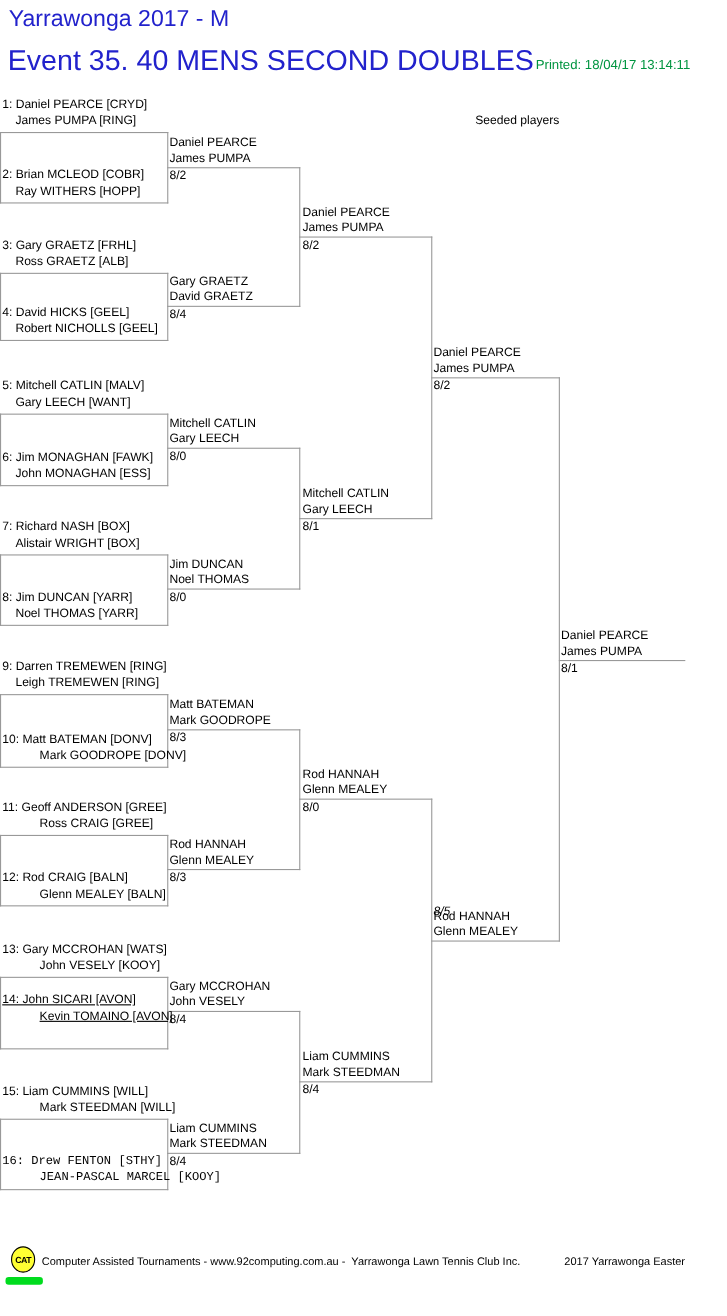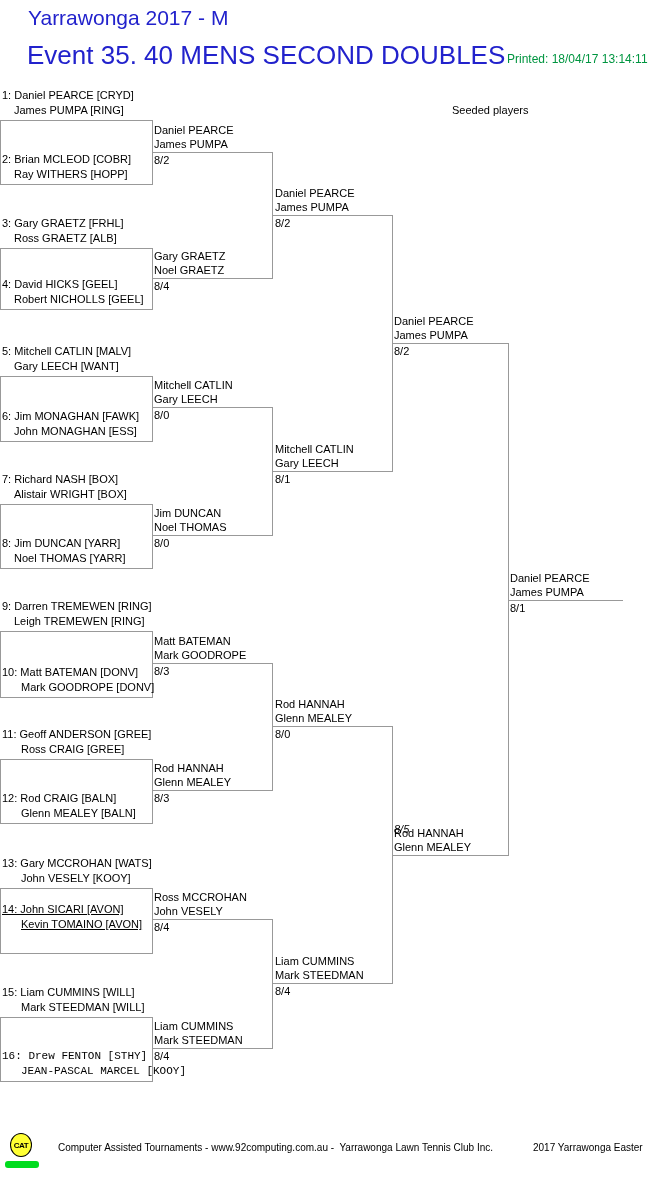--- a/index.html
+++ b/index.html
@@ -1,30 +1,30 @@
 <!DOCTYPE html>
 <html style="--title-blue: #2222CC; --printed-green: #009540; --line-gray: #999999; --logo-yellow: #FFFF33; --logo-green: #00DC1E;"><head>
 <meta charset="utf-8">
 <style>
   html,body{margin:0;padding:0;}
   body{
     width:661px;height:1196px;background:#ffffff;position:relative;overflow:hidden;
     font-family:"Liberation Sans","DejaVu Sans",sans-serif;color:#000;
   }
-  .abs{position:absolute;margin-left:20px;}
+  .abs{position:absolute;}
   .title1{left:8px;top:6px;font-size:21px;line-height:24px;color:var(--title-blue);white-space:nowrap;}
   .title2{left:7px;top:43px;font-size:26px;line-height:24px;color:var(--title-blue);white-space:nowrap;}
   .printed{left:487px;top:53px;font-size:12px;line-height:13px;color:var(--printed-green);white-space:nowrap;}
   .seeded{left:432px;top:103px;font-size:11px;line-height:14px;white-space:nowrap;}
   .hline{position:absolute;height:1px;background:var(--line-gray);}
   .vline{position:absolute;width:1px;background:var(--line-gray);}
   .team{position:absolute;font-size:11px;line-height:15px;white-space:nowrap;z-index:2;}
   .team .l1,.team .l2{display:block;}
   .team .ind1{padding-left:12px;}
-  .team .ind2{padding-left:19px;}
+  .team .ind2{padding-left:34px;}
   .winner{position:absolute;font-size:11px;line-height:14px;white-space:nowrap;z-index:2;}
   .winner span{display:block;}
   .score{position:absolute;font-size:11px;line-height:13px;white-space:nowrap;z-index:2;}
   .cat-logo{position:absolute;left:10px;top:1133px;width:20px;height:22px;background:var(--logo-yellow);
     border:1px solid #000;border-radius:50%;display:flex;align-items:center;justify-content:center;
     font-size:8px;font-weight:bold;letter-spacing:-0.5px;z-index:2;}
   .logo-bar{position:absolute;left:5px;top:1161px;width:34px;height:7px;border-radius:3px;background:var(--logo-green);}
   .footer-credit{left:38px;top:1141px;font-size:10px;line-height:13px;white-space:pre;}
   .footer-event{left:513px;top:1141px;font-size:10px;line-height:13px;white-space:nowrap;}
 </style>
@@ -155,21 +155,21 @@
       <span class="l1">16: Drew FENTON [STHY]</span>
       <span class="l2 ind2">JEAN-PASCAL MARCEL [KOOY]</span>
     </div>
     <div class="winner" style="left: 154px; top: 123px;">
       <span>Daniel PEARCE</span>
       <span>James PUMPA</span>
     </div>
     <div class="score" style="left: 154px; top: 154px;">8/2</div>
     <div class="winner" style="left: 154px; top: 249px;">
       <span>Gary GRAETZ</span>
-      <span>Noel GRAETZ</span>
+      <span>David GRAETZ</span>
     </div>
     <div class="score" style="left: 154px; top: 280px;">8/4</div>
     <div class="winner" style="left: 154px; top: 378px;">
       <span>Mitchell CATLIN</span>
       <span>Gary LEECH</span>
     </div>
     <div class="score" style="left: 154px; top: 409px;">8/0</div>
     <div class="winner" style="left: 154px; top: 506px;">
       <span>Jim DUNCAN</span>
       <span>Noel THOMAS</span>
@@ -179,21 +179,21 @@
       <span>Matt BATEMAN</span>
       <span>Mark GOODROPE</span>
     </div>
     <div class="score" style="left: 154px; top: 665px;">8/3</div>
     <div class="winner" style="left: 154px; top: 761px;">
       <span>Rod HANNAH</span>
       <span>Glenn MEALEY</span>
     </div>
     <div class="score" style="left: 154px; top: 792px;">8/3</div>
     <div class="winner" style="left: 154px; top: 890px;">
-      <span>Ross MCCROHAN</span>
+      <span>Gary MCCROHAN</span>
       <span>John VESELY</span>
     </div>
     <div class="score" style="left: 154px; top: 921px;">8/4</div>
     <div class="winner" style="left: 154px; top: 1019px;">
       <span>Liam CUMMINS</span>
       <span>Mark STEEDMAN</span>
     </div>
     <div class="score" style="left: 154px; top: 1050px;">8/4</div>
     <div class="winner" style="left: 275px; top: 186px;">
       <span>Daniel PEARCE</span>

